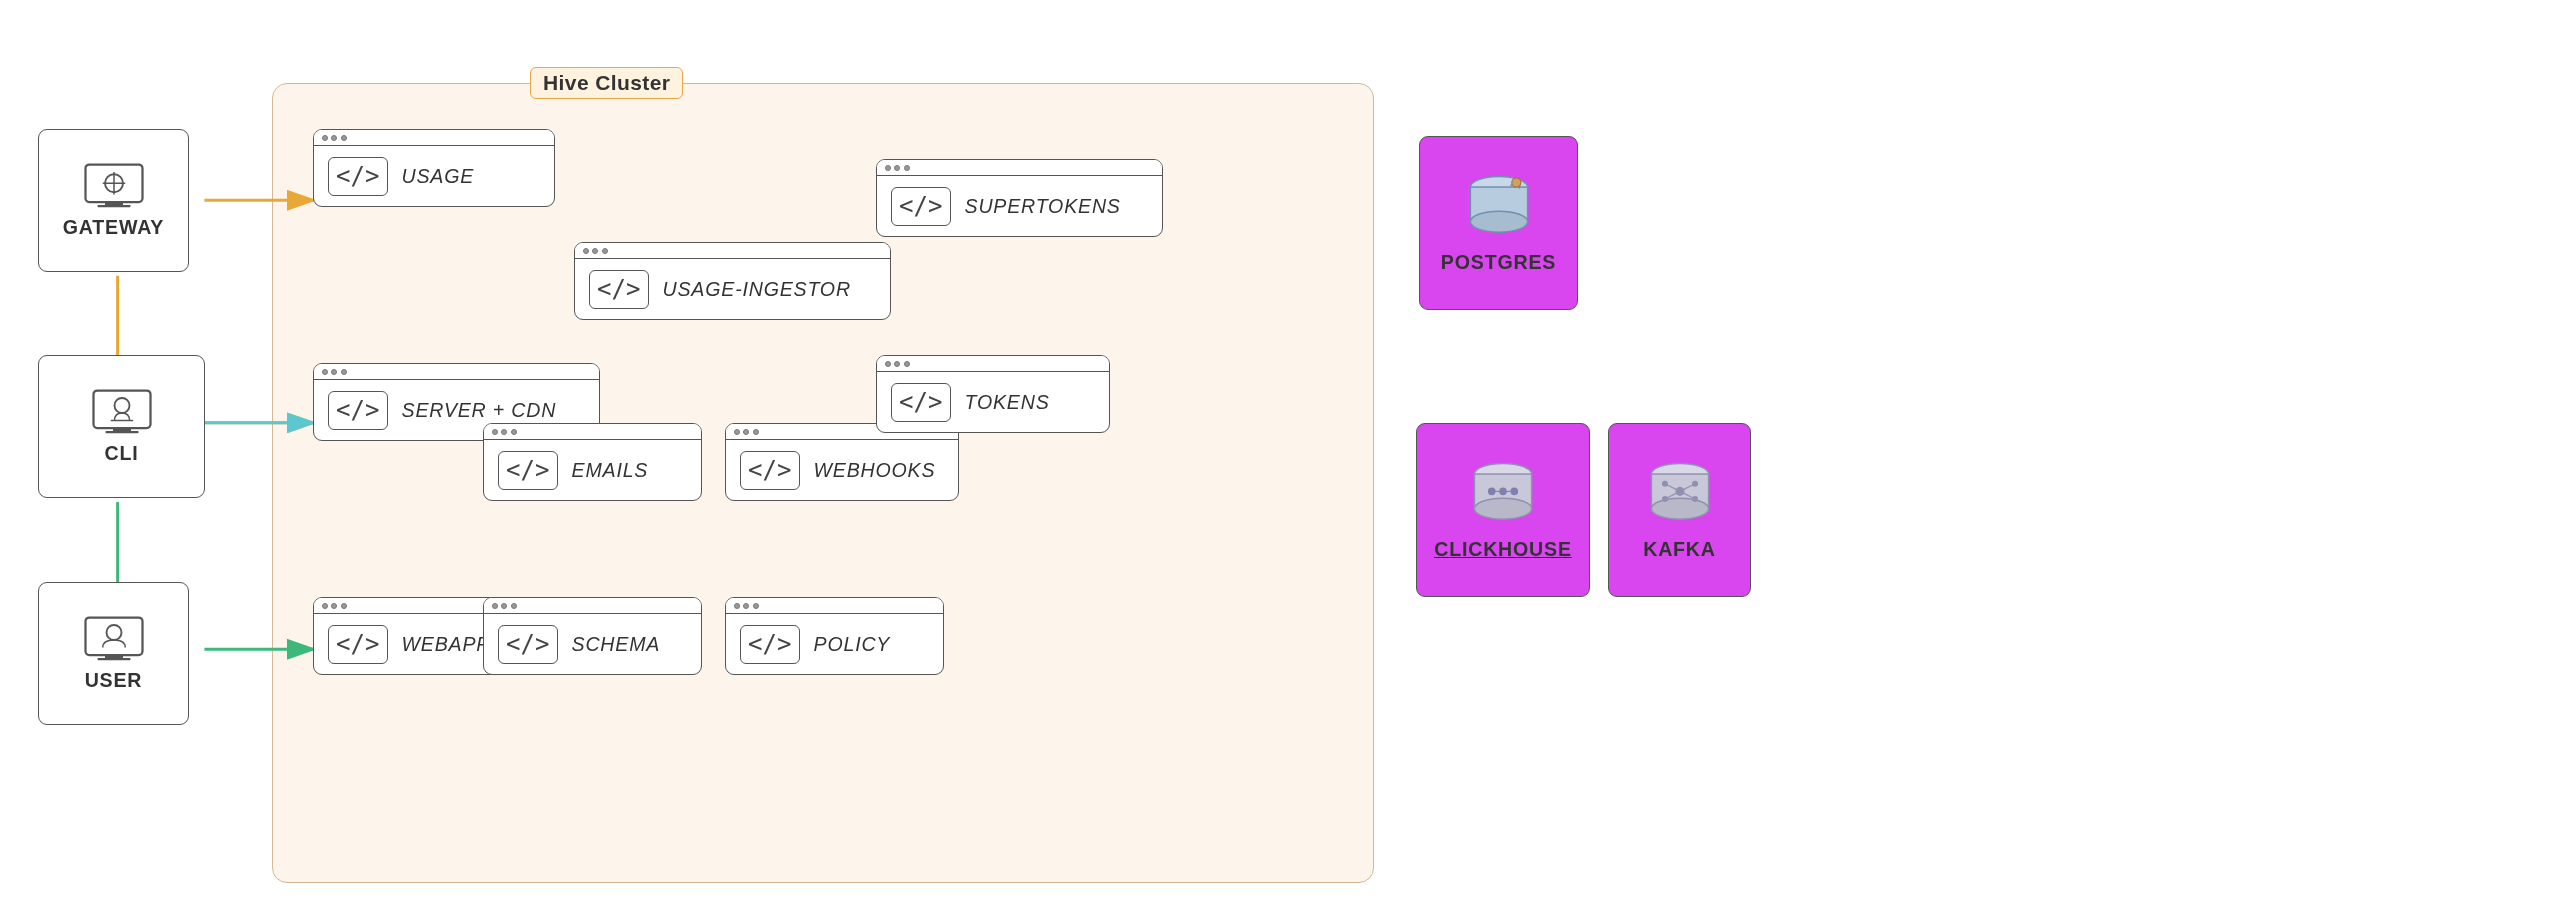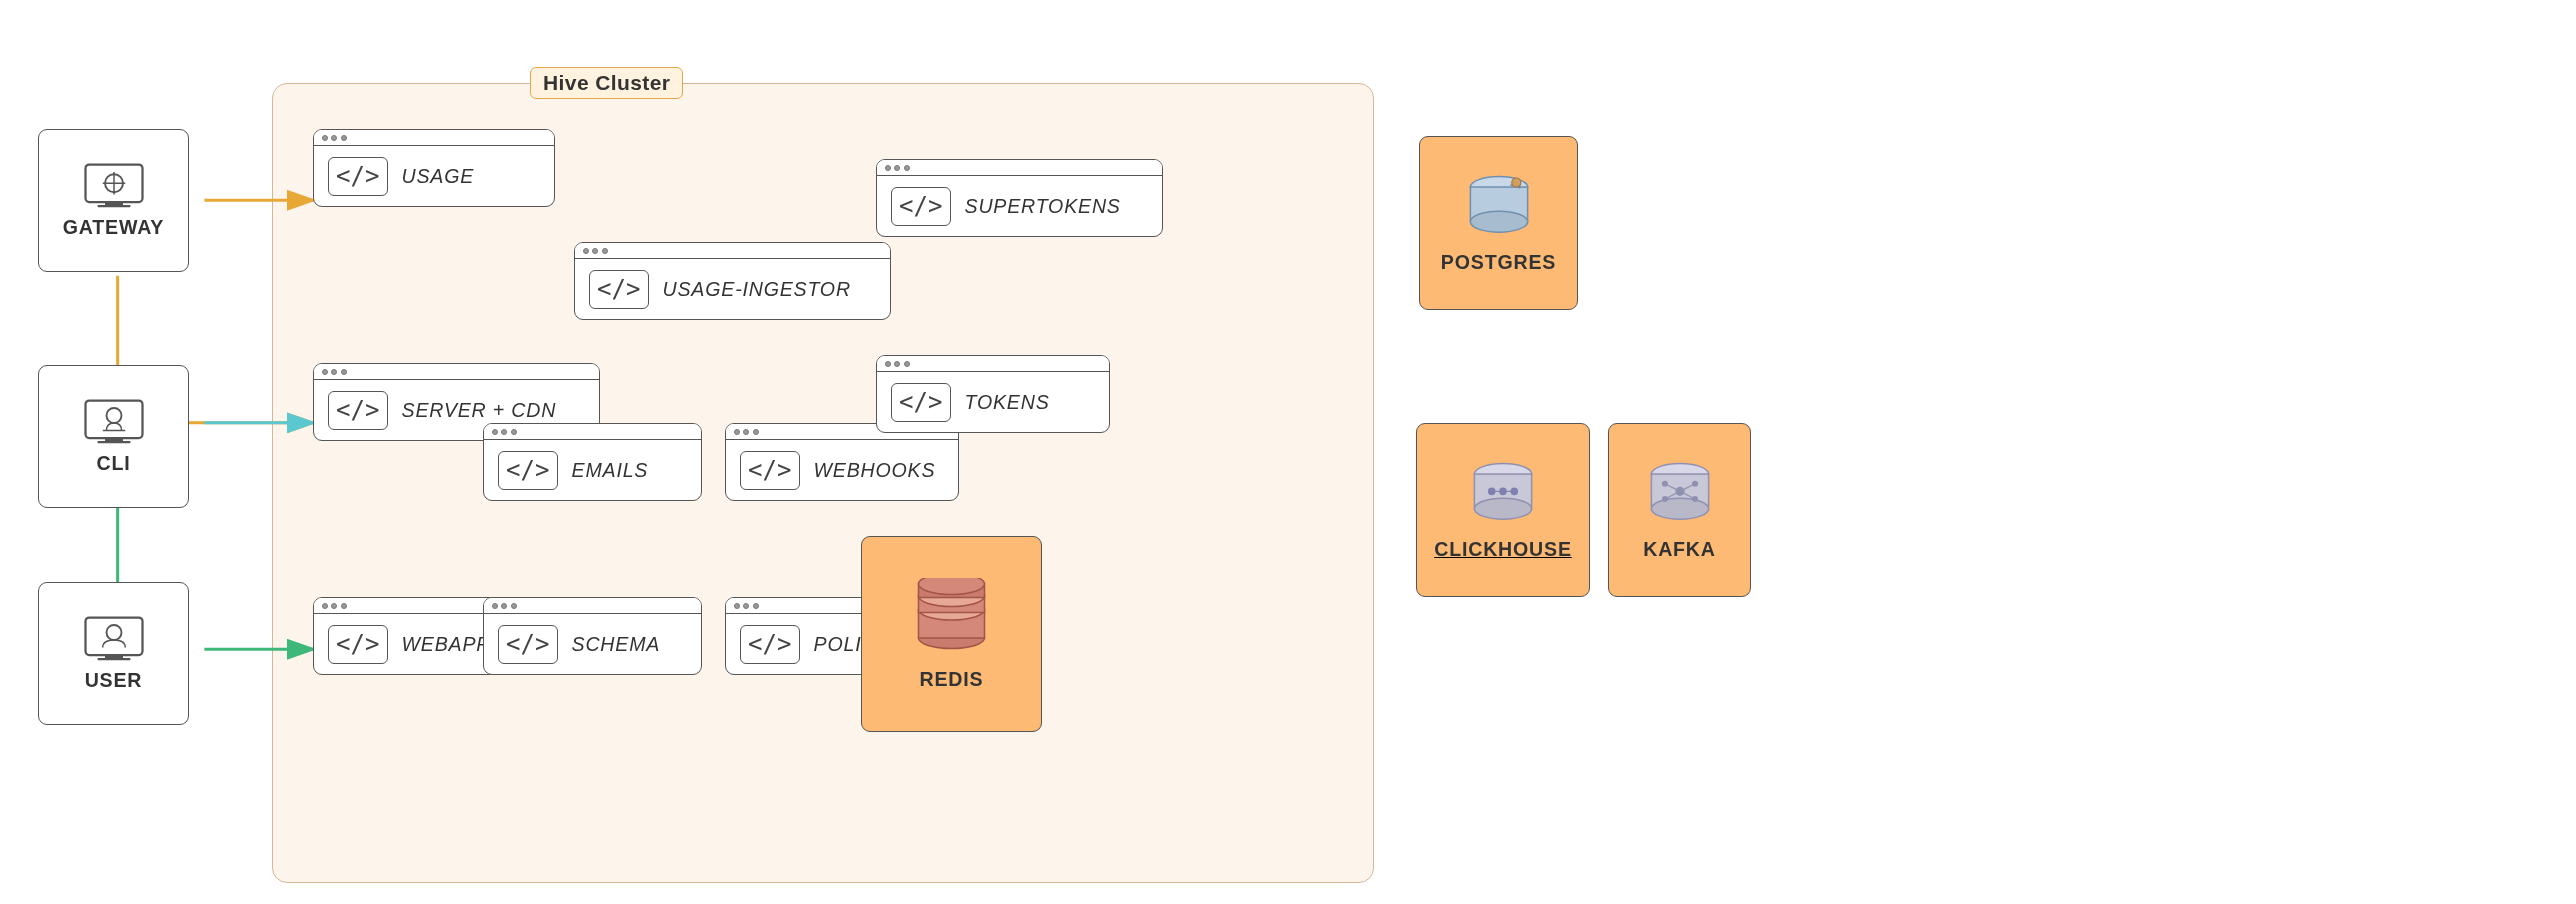--- a/index.html
+++ b/index.html
@@ -136,21 +136,21 @@
     }
 
     .monitor-icon {
       width: 60px;
       height: 45px;
     }
 
     
     .external-box {
       position: absolute;
-      background: #fdba74;
+      background: #d946ef;
       border: 1.5px solid #555;
       border-radius: 9px;
       display: flex;
       flex-direction: column;
       align-items: center;
       justify-content: center;
       padding: 16.6px 12px;
       gap: 15px;
     }
 
@@ -209,21 +209,21 @@
       <rect x="2" y="2" width="76" height="50" rx="5" ry="5" fill="none" stroke="#555" stroke-width="3"></rect>
       <rect x="28" y="52" width="24" height="6" fill="#555"></rect>
       <rect x="18" y="56" width="44" height="3" rx="1" fill="#555"></rect>
       <circle cx="40" cy="27" r="12" fill="none" stroke="#555" stroke-width="2.5"></circle>
       <line x1="40" y1="12" x2="40" y2="42" stroke="#555" stroke-width="2"></line>
       <line x1="25" y1="27" x2="55" y2="27" stroke="#555" stroke-width="2"></line>
     </svg>
     <span class="client-label">GATEWAY</span>
   </div>
 
-  <div class="client-box" style="top:327px; left:38px; width:151px; height:143px;">
+  <div class="client-box" style="top:317px; left:38px; width:167px; height:143px;">
     <svg class="monitor-icon" viewBox="0 0 80 60">
       <rect x="2" y="2" width="76" height="50" rx="5" ry="5" fill="none" stroke="#555" stroke-width="3"></rect>
       <rect x="28" y="52" width="24" height="6" fill="#555"></rect>
       <rect x="18" y="56" width="44" height="3" rx="1" fill="#555"></rect>
       <circle cx="40" cy="22" r="10" fill="none" stroke="#555" stroke-width="2.5"></circle>
       <line x1="25" y1="42" x2="55" y2="42" stroke="#555" stroke-width="2"></line>
       <path d="M30 42 Q30 32 40 32 Q50 32 50 42" fill="none" stroke="#555" stroke-width="2"></path>
     </svg>
     <span class="client-label">CLI</span>
   </div>
@@ -372,33 +372,20 @@
         <span class="dot"></span>
         <span class="dot"></span>
       </div>
       <div class="service-box-body">
         <div class="code-icon">&lt;/&gt;</div>
         <span class="service-label">TOKENS</span>
       </div>
     </div>
   </div>
 
-  <div class="external-box" style="top:498px; left:861px; width:181px; height:196px;">
-    <svg width="83" height="75" viewBox="0 0 110 100">
-
-      <ellipse cx="55" cy="80" rx="44" ry="14" fill="#c97b6e" stroke="#a05545" stroke-width="2"></ellipse>
-      <rect x="11" y="42" width="88" height="38" fill="#d4887a" stroke="#a05545" stroke-width="2"></rect>
-      <ellipse cx="55" cy="42" rx="44" ry="14" fill="#e8a898" stroke="#a05545" stroke-width="2"></ellipse>
-      <rect x="11" y="24" width="88" height="22" fill="#d4887a" stroke="#a05545" stroke-width="2"></rect>
-      <ellipse cx="55" cy="24" rx="44" ry="14" fill="#e8a898" stroke="#a05545" stroke-width="2"></ellipse>
-      <rect x="11" y="8" width="88" height="18" fill="#c97b6e" stroke="#a05545" stroke-width="2"></rect>
-      <ellipse cx="55" cy="8" rx="44" ry="14" fill="#d4887a" stroke="#a05545" stroke-width="2"></ellipse>
-    </svg>
-    <span class="external-label">REDIS</span>
-  </div>
 
   <div class="external-box" style="top:98px; left:1419px; width:159px; height:174px;">
     <svg width="68" height="64" viewBox="0 0 90 85">
 
       <ellipse cx="45" cy="20" rx="38" ry="14" fill="#c8d8e8" stroke="#7090b0" stroke-width="2"></ellipse>
       <rect x="7" y="20" width="76" height="46" fill="#b8ccdf" stroke="#7090b0" stroke-width="2"></rect>
       <ellipse cx="45" cy="66" rx="38" ry="14" fill="#a8bcd0" stroke="#7090b0" stroke-width="2"></ellipse>
 
       <path d="M60 18 Q75 10 72 22" fill="none" stroke="#7090b0" stroke-width="2"></path>
       <circle cx="68" cy="14" r="6" fill="#d0a060" stroke="#a07040" stroke-width="1.5"></circle>

